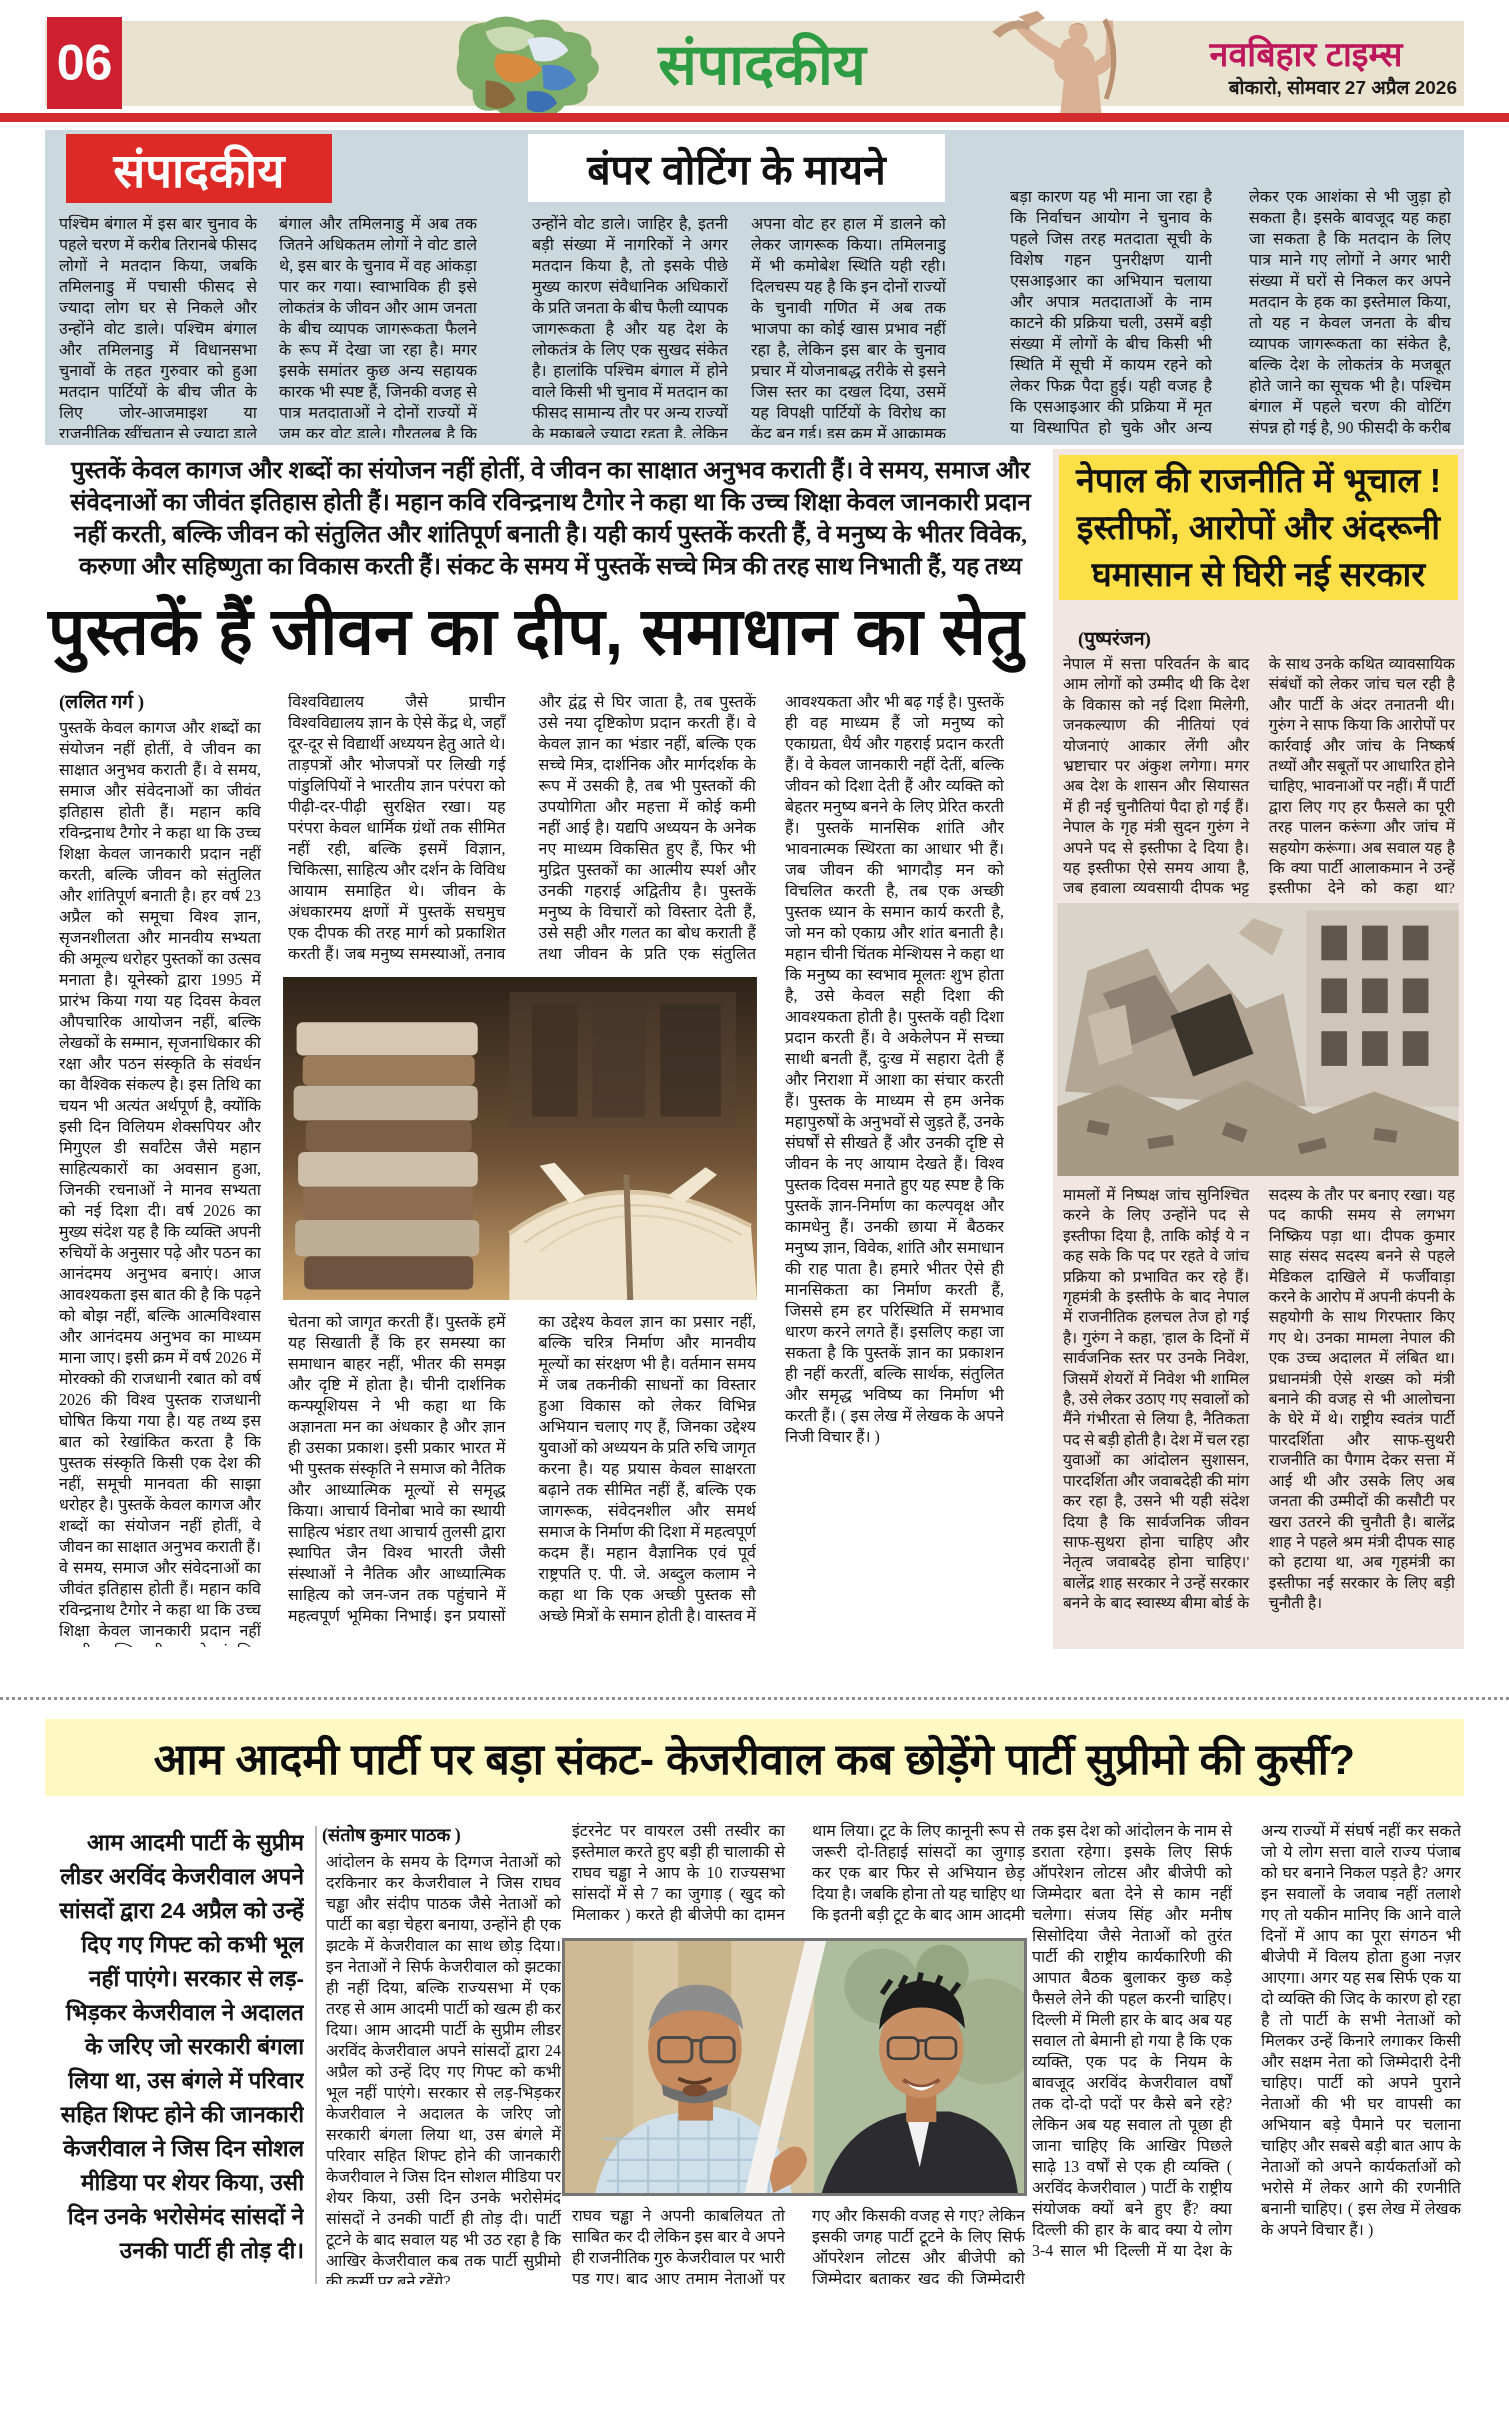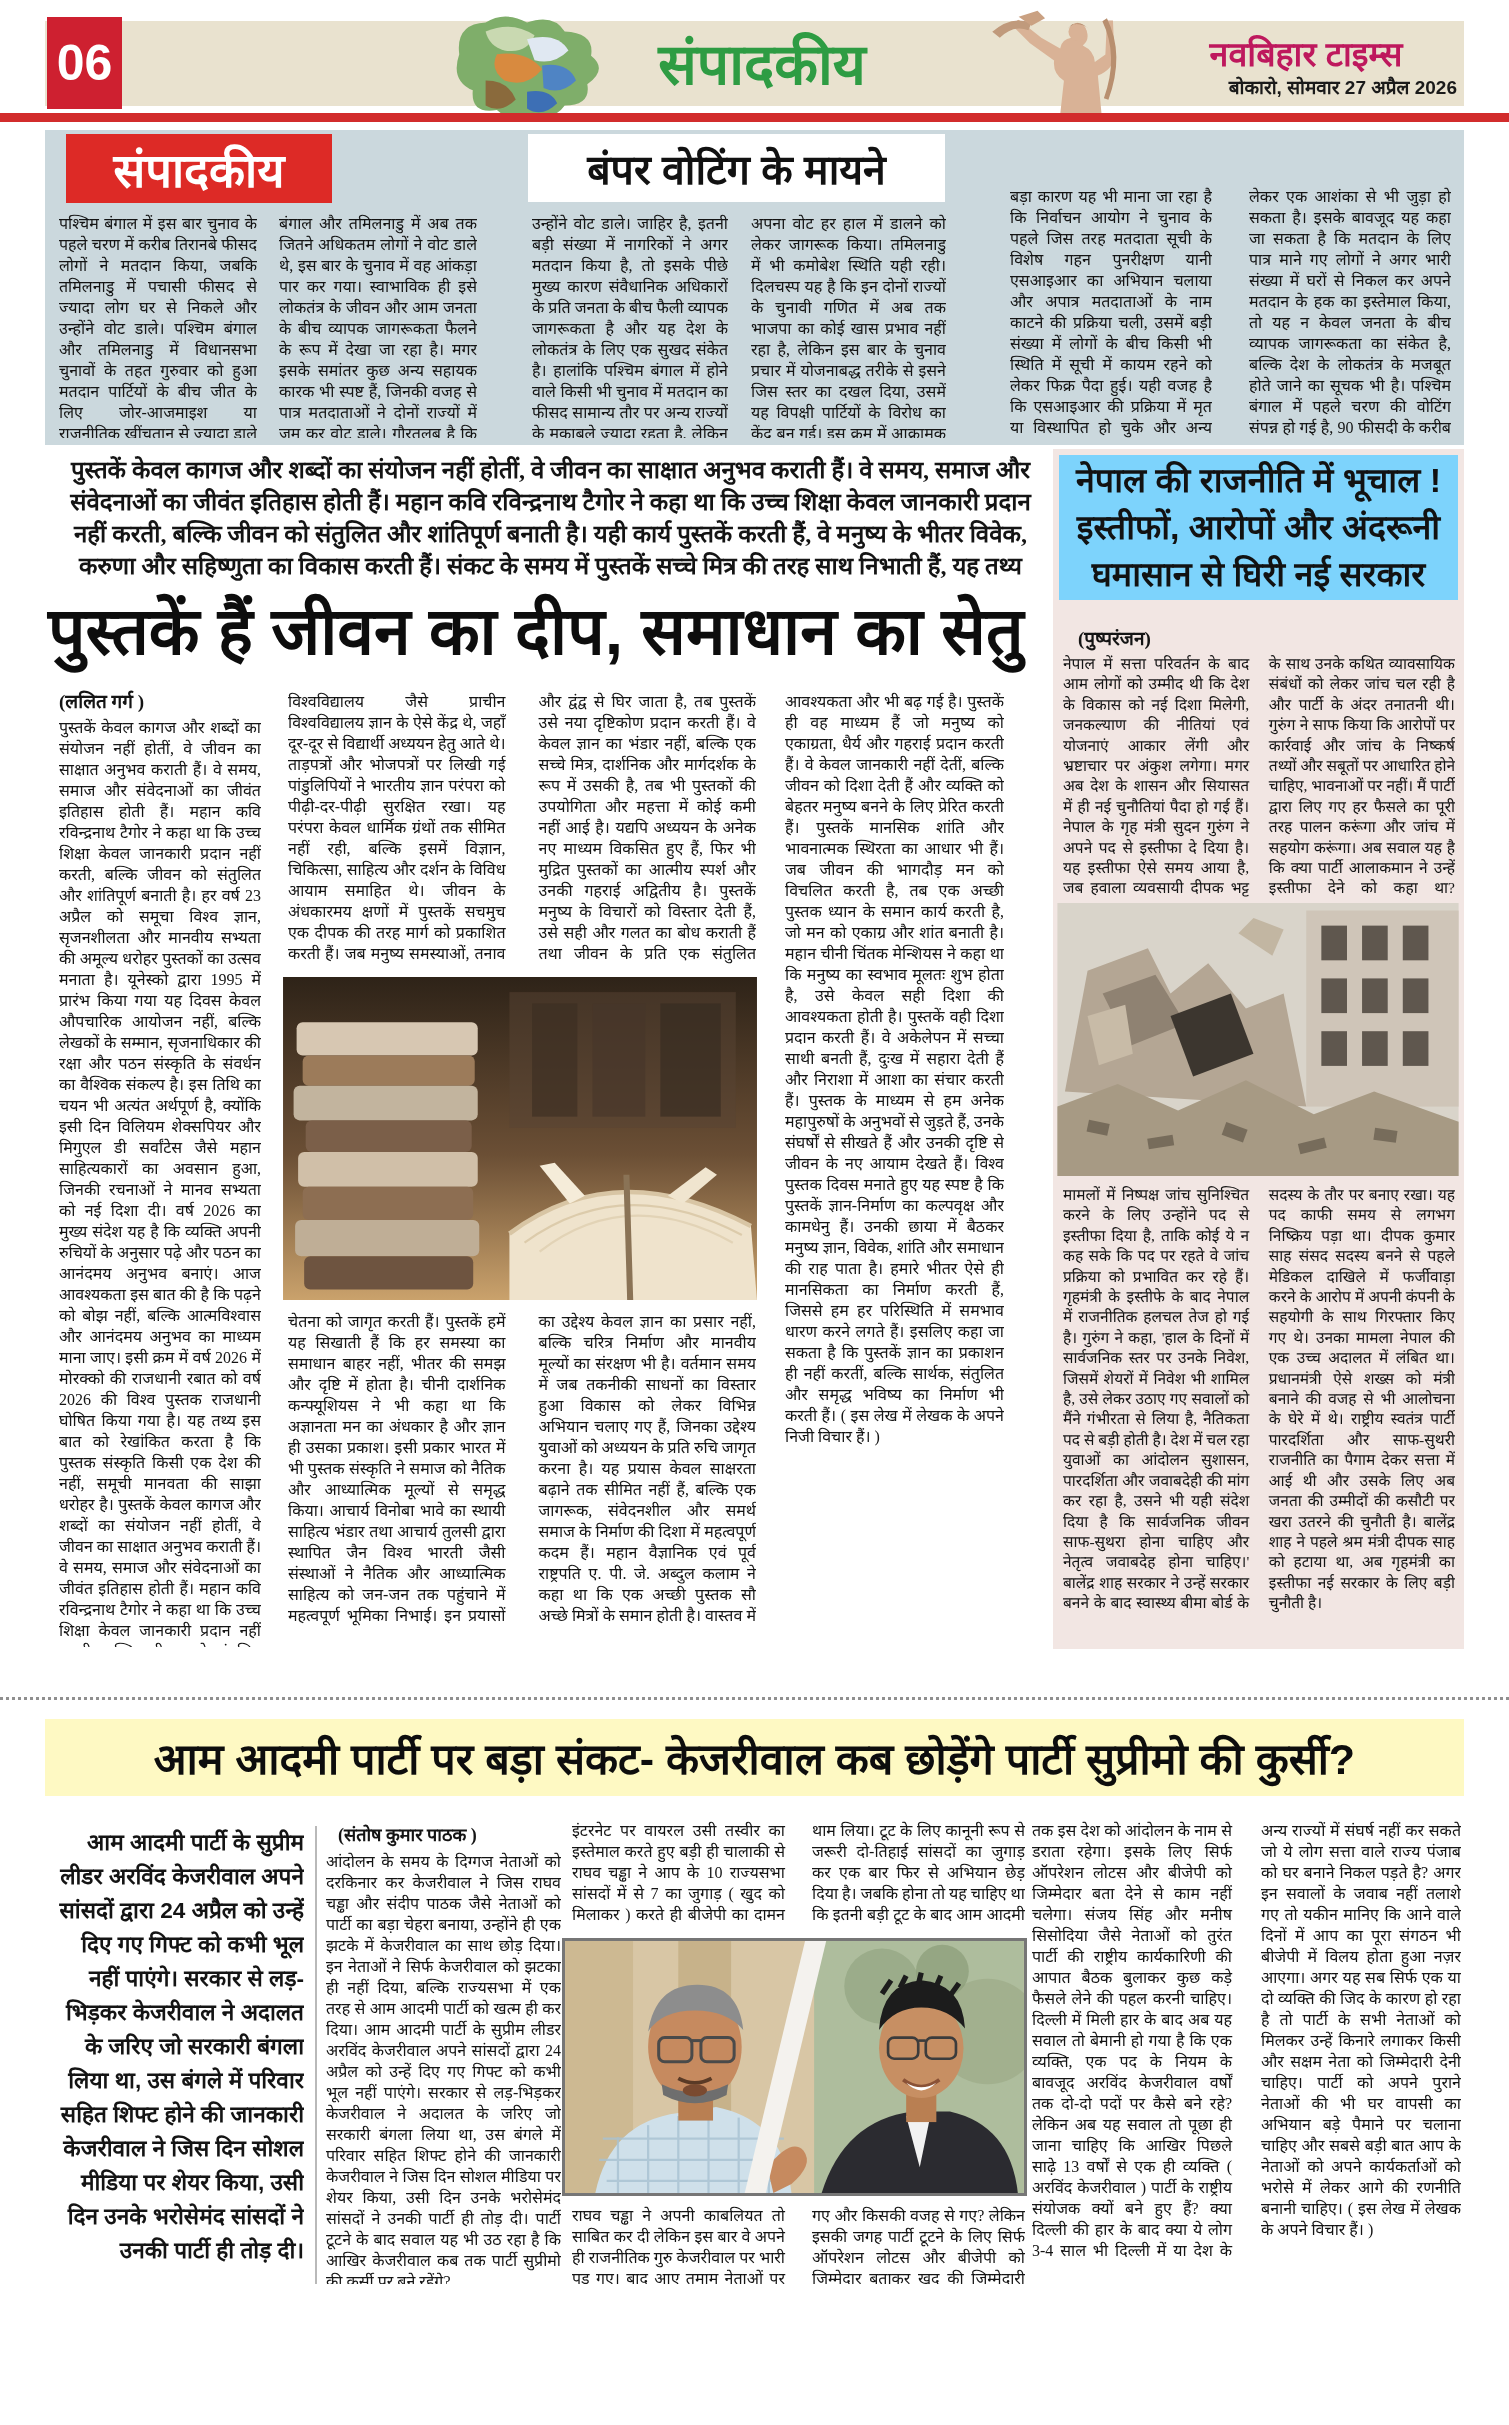--- a/index.html
+++ b/index.html
@@ -32,21 +32,21 @@
          font-weight:bold;font-size:24px;line-height:32px;overflow:hidden;}
   
   .main-head{left:48px;top:590px;width:999px;text-align:left;color:#0d0d0d;
          font-family:"Liberation Sans",sans-serif;font-weight:bold;font-size:66px;line-height:83px;}
   .byline{font-weight:bold;font-size:19px;font-family:"Liberation Serif",serif;}
   .mcol{font-size:16px;line-height:21px;text-align:justify;overflow:hidden;}
   .two-col{column-count:2;column-gap:33px;}
   .photo-frame{border:3.8px solid #767676;background:#ddd;}
   
   .nepal-panel{left:1053px;top:449px;width:411px;height:1200px;background:#f2e6e3;}
-  .nepal-headbox{left:1059px;top:455px;width:399px;height:145px;background:#7dd3fc;
+  .nepal-headbox{left:1059px;top:455px;width:399px;height:145px;background:#fde047;
          display:flex;align-items:center;justify-content:center;text-align:center;color:#121212;
          font-family:"Liberation Sans",sans-serif;font-weight:bold;font-size:34px;line-height:47px;}
   .ncol{font-size:15.5px;line-height:20.4px;text-align:justify;overflow:hidden;column-count:2;column-gap:19.6px;}
   
   .dotted-sep{left:0;top:1697px;width:1509px;height:0;border-top:3.8px dotted #8f8f8f;}
   .banner{left:45px;top:1719px;width:1419px;height:77px;background:#fef9c3;
          display:flex;align-items:center;justify-content:center;color:#0d0d0d;
          font-family:"Liberation Sans",sans-serif;font-weight:bold;font-size:43px;}
   .intro{left:53px;top:1826px;width:251px;height:540px;text-align:right;font-weight:bold;
          font-family:"Liberation Sans",sans-serif;font-size:22.6px;line-height:34px;overflow:hidden;}
@@ -190,21 +190,21 @@
   </div>
 
   <div class="abs ncol" style="left:1063px;top:1185px;width:392px;height:451px;">मामलों में निष्पक्ष जांच सुनिश्चित करने के लिए उन्होंने पद से इस्तीफा दिया है, ताकि कोई ये न कह सके कि पद पर रहते वे जांच प्रक्रिया को प्रभावित कर रहे हैं। गृहमंत्री के इस्तीफे के बाद नेपाल में राजनीतिक हलचल तेज हो गई है। गुरुंग ने कहा, 'हाल के दिनों में सार्वजनिक स्तर पर उनके निवेश, जिसमें शेयरों में निवेश भी शामिल है, उसे लेकर उठाए गए सवालों को मैंने गंभीरता से लिया है, नैतिकता पद से बड़ी होती है। देश में चल रहा युवाओं का आंदोलन सुशासन, पारदर्शिता और जवाबदेही की मांग कर रहा है, उसने भी यही संदेश दिया है कि सार्वजनिक जीवन साफ-सुथरा होना चाहिए और नेतृत्व जवाबदेह होना चाहिए।' बालेंद्र शाह सरकार ने उन्हें सरकार बनने के बाद स्वास्थ्य बीमा बोर्ड के सदस्य के तौर पर बनाए रखा। यह पद काफी समय से लगभग निष्क्रिय पड़ा था। दीपक कुमार साह संसद सदस्य बनने से पहले मेडिकल दाखिले में फर्जीवाड़ा करने के आरोप में अपनी कंपनी के सहयोगी के साथ गिरफ्तार किए गए थे। उनका मामला नेपाल की एक उच्च अदालत में लंबित था। प्रधानमंत्री ऐसे शख्स को मंत्री बनाने की वजह से भी आलोचना के घेरे में थे। राष्ट्रीय स्वतंत्र पार्टी पारदर्शिता और साफ-सुथरी राजनीति का पैगाम देकर सत्ता में आई थी और उसके लिए अब जनता की उम्मीदों की कसौटी पर खरा उतरने की चुनौती है। बालेंद्र शाह ने पहले श्रम मंत्री दीपक साह को हटाया था, अब गृहमंत्री का इस्तीफा नई सरकार के लिए बड़ी चुनौती है।</div>
 
   <div class="abs dotted-sep"></div>
   <div class="abs banner">आम आदमी पार्टी पर बड़ा संकट- केजरीवाल कब छोड़ेंगे पार्टी सुप्रीमो की कुर्सी?</div>
 
   <div class="abs intro">आम आदमी पार्टी के सुप्रीम लीडर अरविंद केजरीवाल अपने सांसदों द्वारा 24 अप्रैल को उन्हें दिए गए गिफ्ट को कभी भूल नहीं पाएंगे। सरकार से लड़-भिड़कर केजरीवाल ने अदालत के जरिए जो सरकारी बंगला लिया था, उस बंगले में परिवार सहित शिफ्ट होने की जानकारी केजरीवाल ने जिस दिन सोशल मीडिया पर शेयर किया, उसी दिन उनके भरोसेमंद सांसदों ने उनकी पार्टी ही तोड़ दी।</div>
   <div class="abs vrule"></div>
 
-  <div class="abs byline" style="left:338px;top:1822px;width:226px;font-size:18px;">(संतोष कुमार पाठक )</div>
+  <div class="abs byline" style="left:322px;top:1822px;width:226px;font-size:18px;">(संतोष कुमार पाठक )</div>
   <div class="abs bcol" style="left:326px;top:1851px;width:235px;height:516px;">आंदोलन के समय के दिग्गज नेताओं को दरकिनार कर केजरीवाल ने जिस राघव चड्ढा और संदीप पाठक जैसे नेताओं को पार्टी का बड़ा चेहरा बनाया, उन्होंने ही एक झटके में केजरीवाल का साथ छोड़ दिया। इन नेताओं ने सिर्फ केजरीवाल को झटका ही नहीं दिया, बल्कि राज्यसभा में एक तरह से आम आदमी पार्टी को खत्म ही कर दिया। आम आदमी पार्टी के सुप्रीम लीडर अरविंद केजरीवाल अपने सांसदों द्वारा 24 अप्रैल को उन्हें दिए गए गिफ्ट को कभी भूल नहीं पाएंगे। सरकार से लड़-भिड़कर केजरीवाल ने अदालत के जरिए जो सरकारी बंगला लिया था, उस बंगले में परिवार सहित शिफ्ट होने की जानकारी केजरीवाल ने जिस दिन सोशल मीडिया पर शेयर किया, उसी दिन उनके भरोसेमंद सांसदों ने उनकी पार्टी ही तोड़ दी। पार्टी टूटने के बाद सवाल यह भी उठ रहा है कि आखिर केजरीवाल कब तक पार्टी सुप्रीमो की कुर्सी पर बने रहेंगे?</div>
 
   <div class="abs bcol two-col" style="left:572px;top:1820px;width:453px;height:113px;column-gap:27px;">इंटरनेट पर वायरल उसी तस्वीर का इस्तेमाल करते हुए बड़ी ही चालाकी से राघव चड्ढा ने आप के 10 राज्यसभा सांसदों में से 7 का जुगाड़ ( खुद को मिलाकर ) करते ही बीजेपी का दामन थाम लिया। टूट के लिए कानूनी रूप से जरूरी दो-तिहाई सांसदों का जुगाड़ कर एक बार फिर से अभियान छेड़ दिया है। जबकि होना तो यह चाहिए था कि इतनी बड़ी टूट के बाद आम आदमी पार्टी के नेताओं, खासकर आंदोलन के समय के नेताओं को बैठकर आत्ममंथन करना चाहिए। वर्ष 2013 से पहले और उसके</div>
 
   <div class="abs photo-frame" style="left:562px;top:1938px;width:459px;height:252px;">
     <svg width="459" height="252" viewBox="0 0 608 334">
       <rect width="608" height="334" fill="#d8c6a5"></rect>
       <rect x="0" y="0" width="90" height="334" fill="#cdb992"></rect>
       <rect x="150" y="0" width="70" height="334" fill="#c7b28a"></rect>
       <rect x="330" y="0" width="278" height="334" fill="#aebd9d"></rect>

